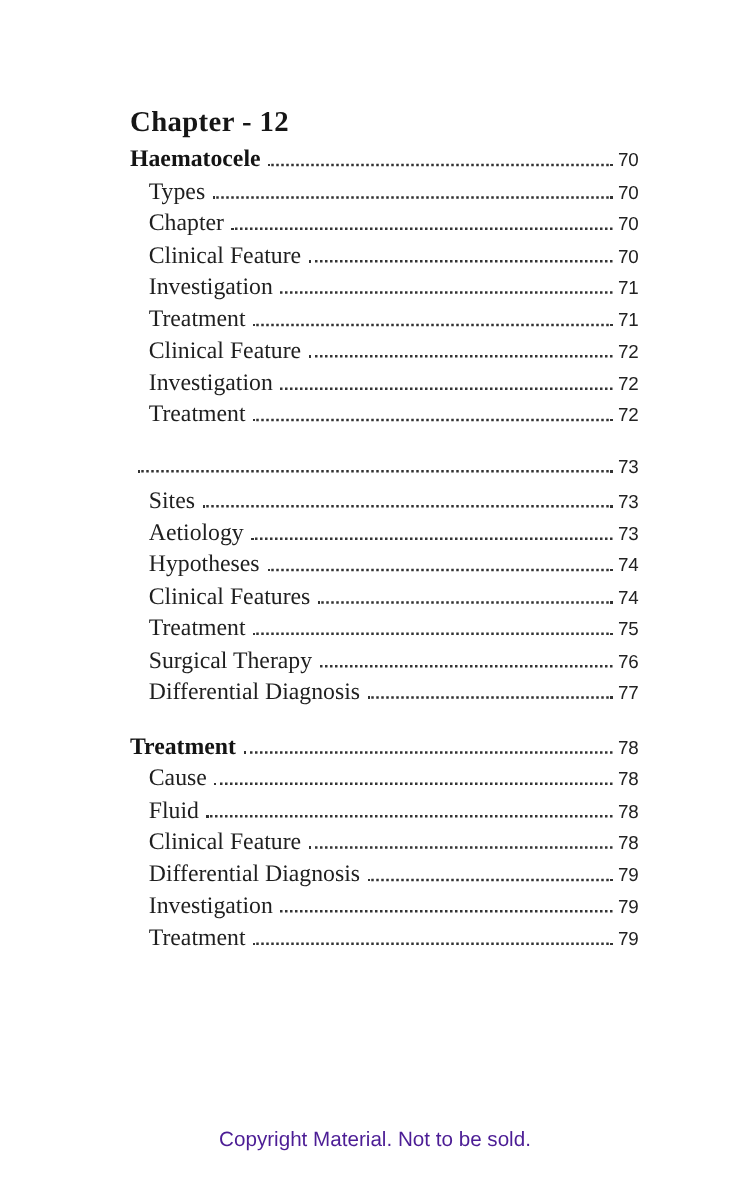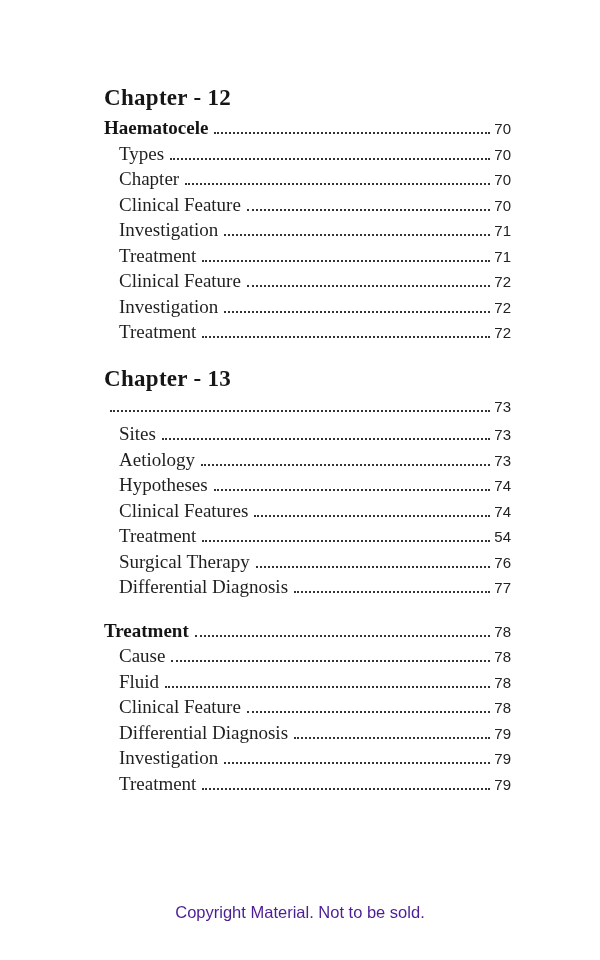--- a/index.html
+++ b/index.html
@@ -121,21 +121,20 @@
           <span class="leader"></span>
           <span class="pagenum">72</span>
         </div>
         <div class="row sub">
           <span class="title">Treatment</span>
           <span class="leader"></span>
           <span class="pagenum">72</span>
         </div>
       </section>
       <section class="toc-section">
-        <h2 class="chapter-heading">Chapter - 13</h2>
         <div class="row main">
           <span class="leader"></span>
           <span class="pagenum">73</span>
         </div>
         <div class="row sub">
           <span class="title">Sites</span>
           <span class="leader"></span>
           <span class="pagenum">73</span>
         </div>
         <div class="row sub">
@@ -149,21 +148,21 @@
           <span class="pagenum">74</span>
         </div>
         <div class="row sub">
           <span class="title">Clinical Features</span>
           <span class="leader"></span>
           <span class="pagenum">74</span>
         </div>
         <div class="row sub">
           <span class="title">Treatment</span>
           <span class="leader"></span>
-          <span class="pagenum">54</span>
+          <span class="pagenum">75</span>
         </div>
         <div class="row sub">
           <span class="title">Surgical Therapy</span>
           <span class="leader"></span>
           <span class="pagenum">76</span>
         </div>
         <div class="row sub">
           <span class="title">Differential Diagnosis</span>
           <span class="leader"></span>
           <span class="pagenum">77</span>

